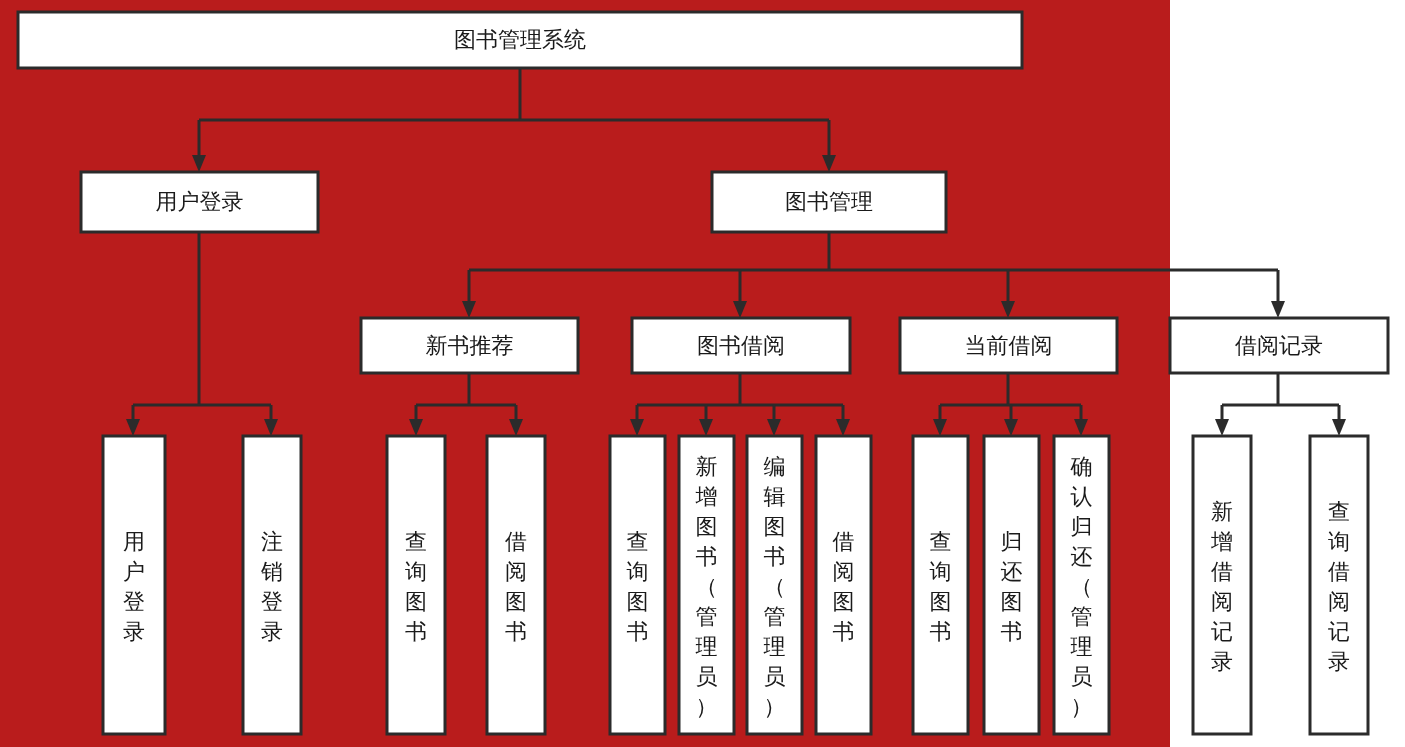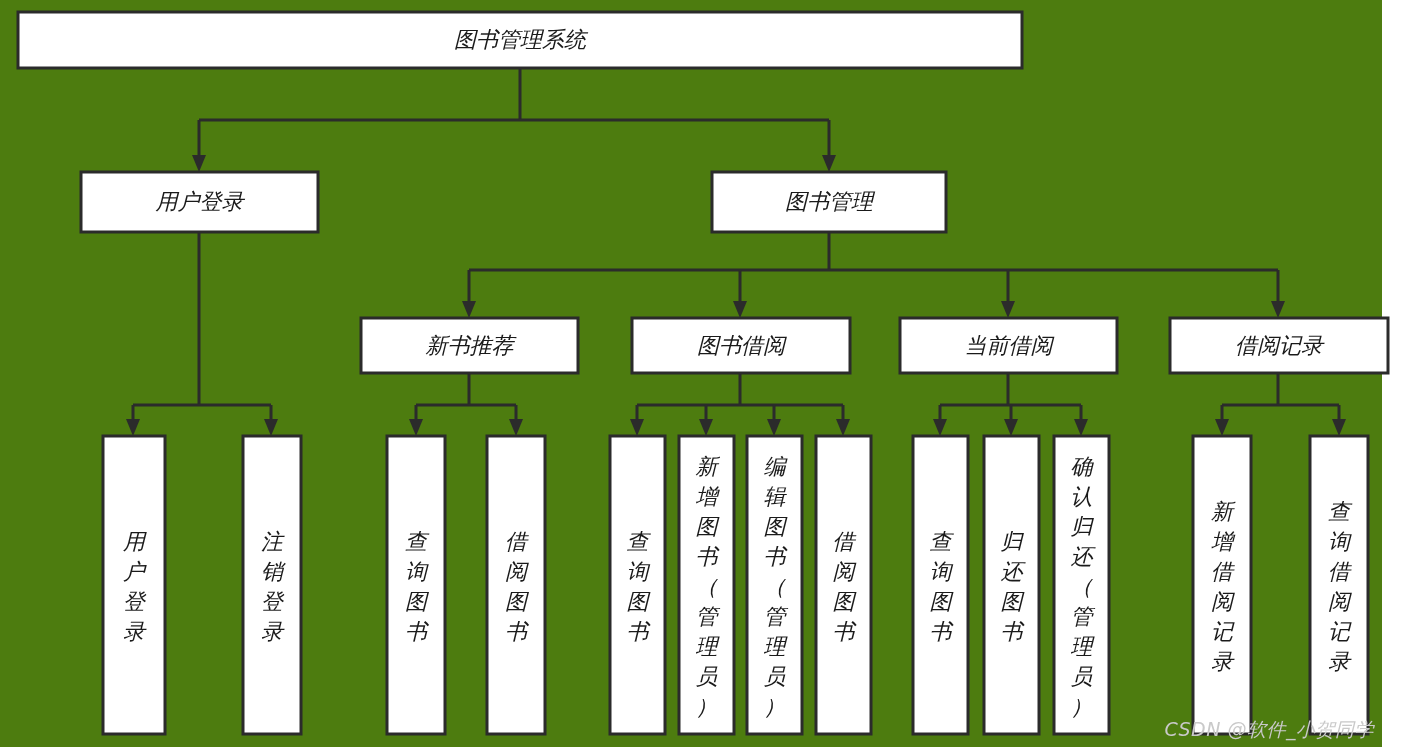--- a/index.html
+++ b/index.html
@@ -9,24 +9,23 @@
     background: #ffffff;
   }
   body {
     font-family: "DejaVu Sans", "Liberation Sans", sans-serif;
     width: 1405px;
     height: 747px;
     overflow: hidden;
   }
   #diagram-root {
     position: relative;
-    width: 1382px;
+    width: 1170px;
     height: 747px;
-    background: #4d7c0f;
-    font-style: italic;
+    background: #b91c1c;
   }
   svg#tree-svg {
     position: absolute;
     top: 0;
     left: 0;
     width: 1405px;
     height: 747px;
     display: block;
   }
   .node-box {
@@ -218,14 +217,13 @@
         <g>
           <rect x="1193" y="436" width="58" height="298" class="node-box"></rect>
           <text x="1222" y="519" class="node-label-v"><tspan x="1222" dy="0">新</tspan><tspan x="1222" dy="30">增</tspan><tspan x="1222" dy="30">借</tspan><tspan x="1222" dy="30">阅</tspan><tspan x="1222" dy="30">记</tspan><tspan x="1222" dy="30">录</tspan></text>
         </g>
         <g>
           <rect x="1310" y="436" width="58" height="298" class="node-box"></rect>
           <text x="1339" y="519" class="node-label-v"><tspan x="1339" dy="0">查</tspan><tspan x="1339" dy="30">询</tspan><tspan x="1339" dy="30">借</tspan><tspan x="1339" dy="30">阅</tspan><tspan x="1339" dy="30">记</tspan><tspan x="1339" dy="30">录</tspan></text>
         </g>
       </g>
   </svg>
-  <div class="watermark-text">CSDN @软件_小贺同学</div>
 </div>
 
 </body></html>

